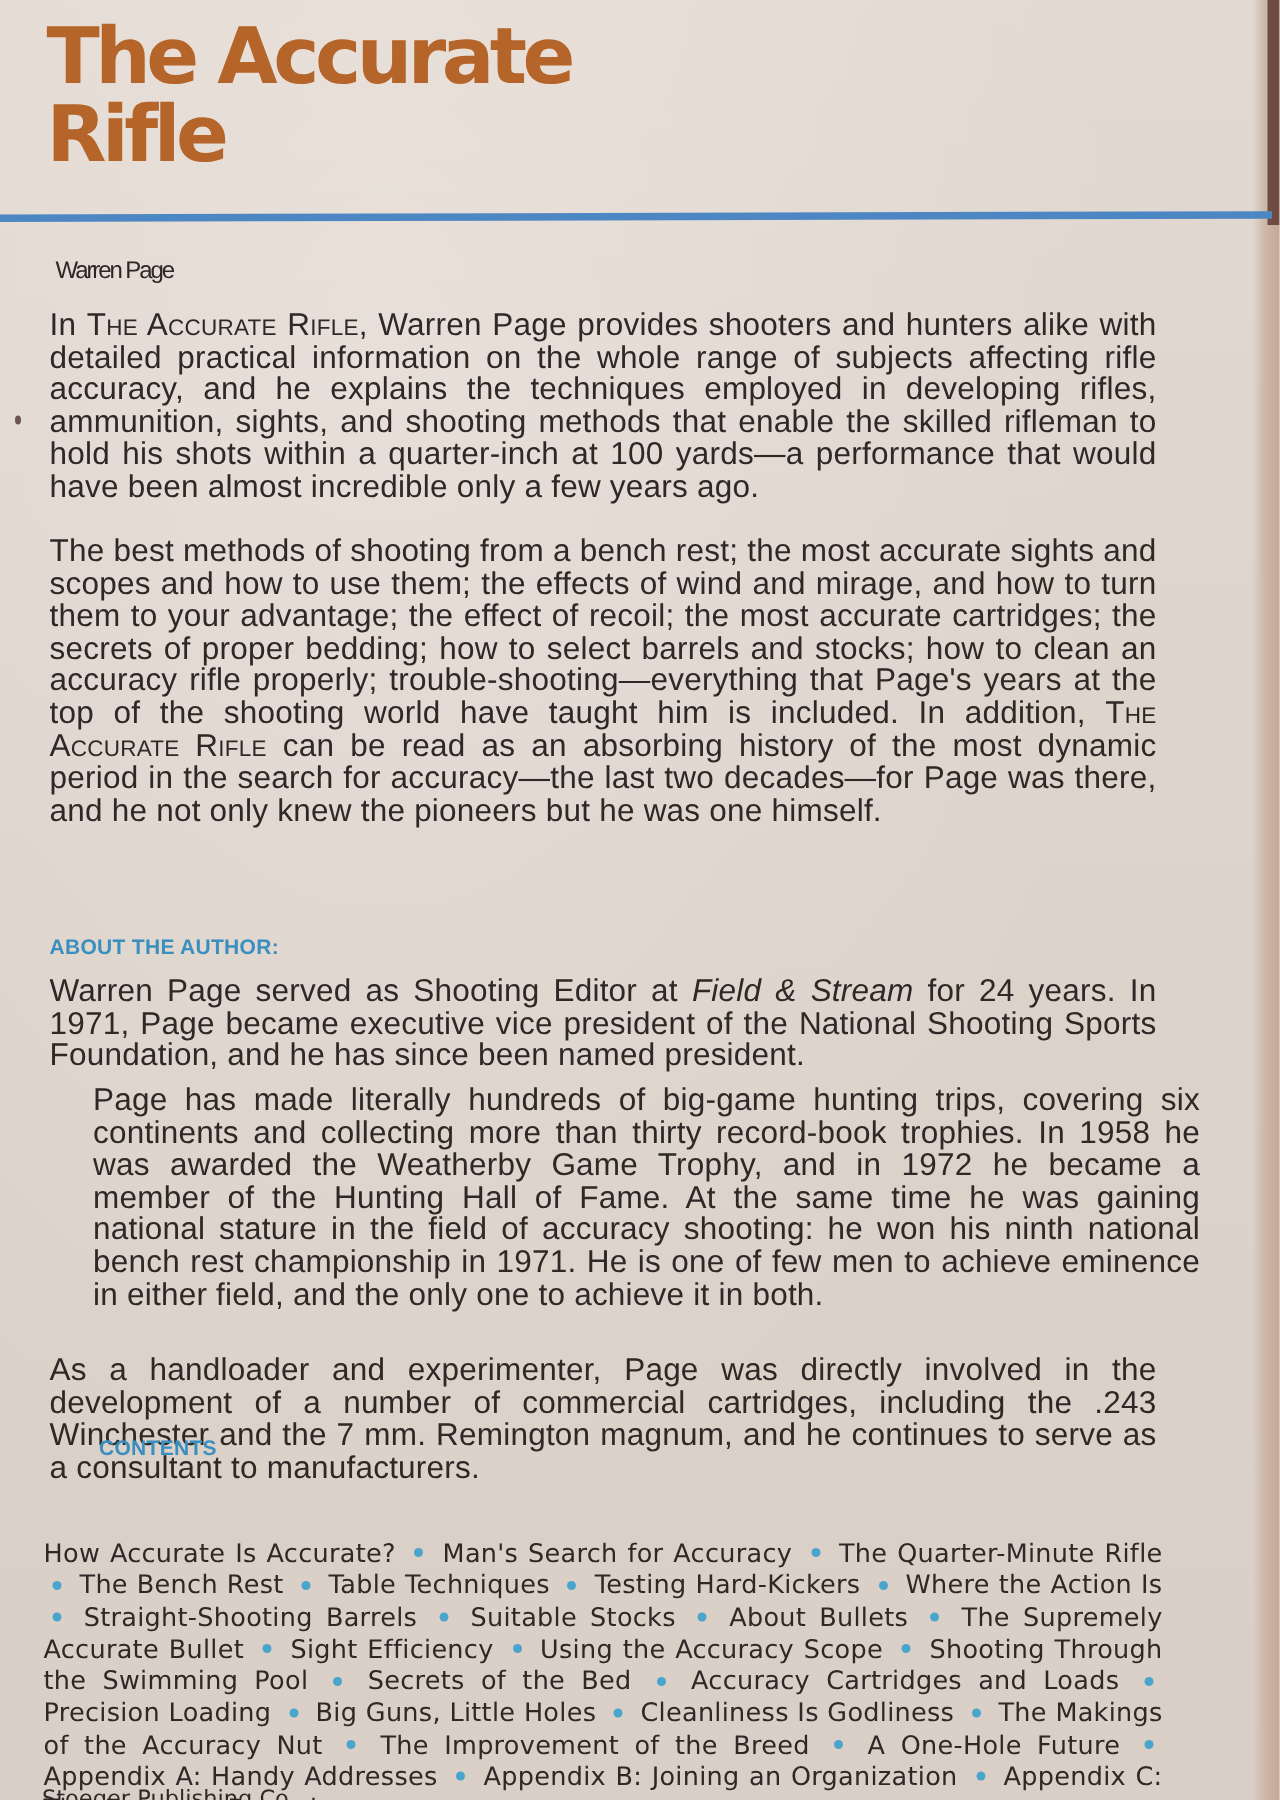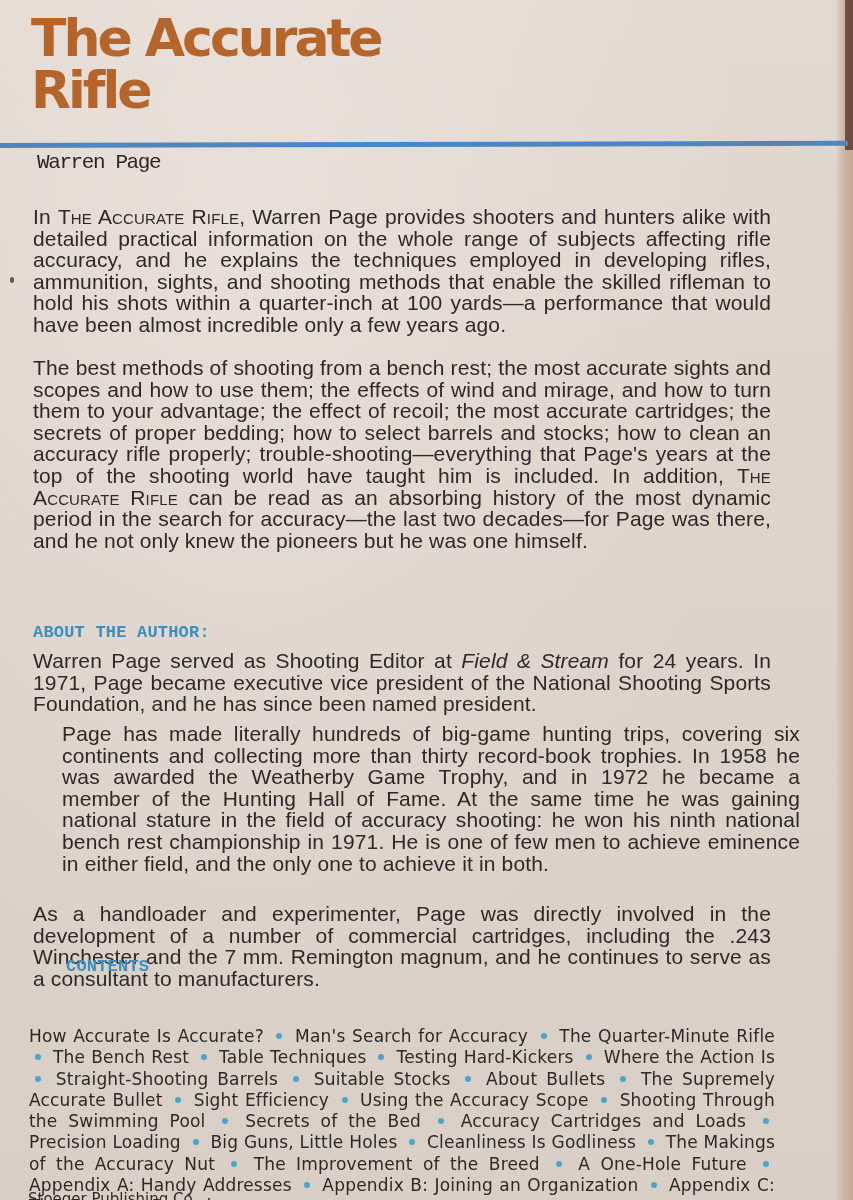--- a/index.html
+++ b/index.html
@@ -55,46 +55,46 @@
     .rule {
       position: absolute;
       left: 0; top: 143px;
       width: 848px; height: 5px;
       background: #4d87c3;
       transform: rotate(-0.15deg);
       transform-origin: left center;
     }
     .author {
       position: absolute;
-      left: 37px; top: 151px;
-      font-family: Liberation Mono, monospace;
-      font-size: 21px;
+      left: 37px; top: 172px;
+      font-family: Liberation Sans, sans-serif;
+      font-size: 16px;
       letter-spacing: -1.4px;
       color: #2d2624;
     }
     .body {
       position: absolute;
       left: 33px;
       width: 738px;
       color: #2e2826;
       font-family: "Liberation Sans", sans-serif;
       font-size: 21px;
       line-height: 21.6px;
       text-align: justify;
       letter-spacing: 0.15px;
     }
     .body p { margin: 0; }
     .sc { font-variant: small-caps; }
     .heading {
       position: absolute;
       left: 33px;
       color: #3b8fbf;
-      font-family: Liberation Mono, monospace;
+      font-family: Liberation Sans, sans-serif;
       font-weight: bold;
-      font-size: 17px;
+      font-size: 14px;
       letter-spacing: 0.2px;
     }
     .contents {
       position: absolute;
       left: 29px; top: 1026px;
       width: 746px;
       color: #2e2826;
       font-family: "DejaVu Sans", sans-serif;
       font-size: 17px;
       line-height: 21.3px;

